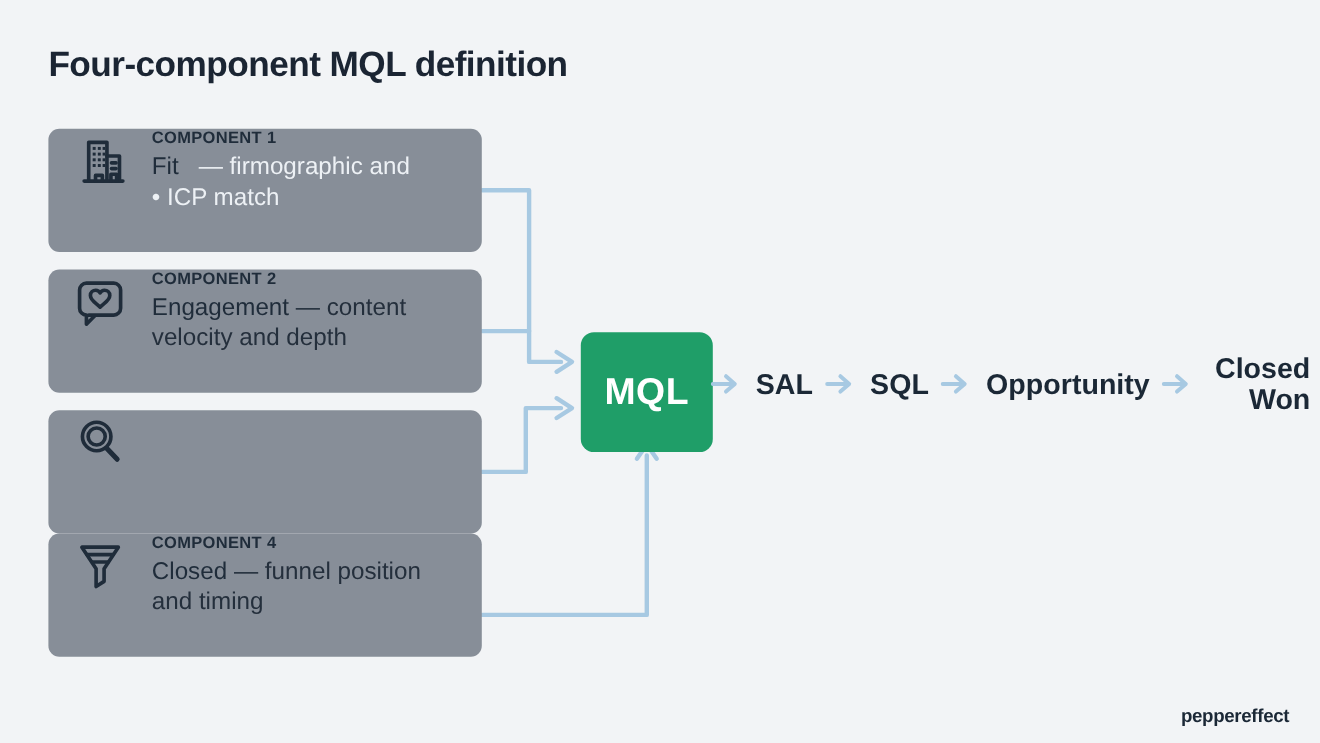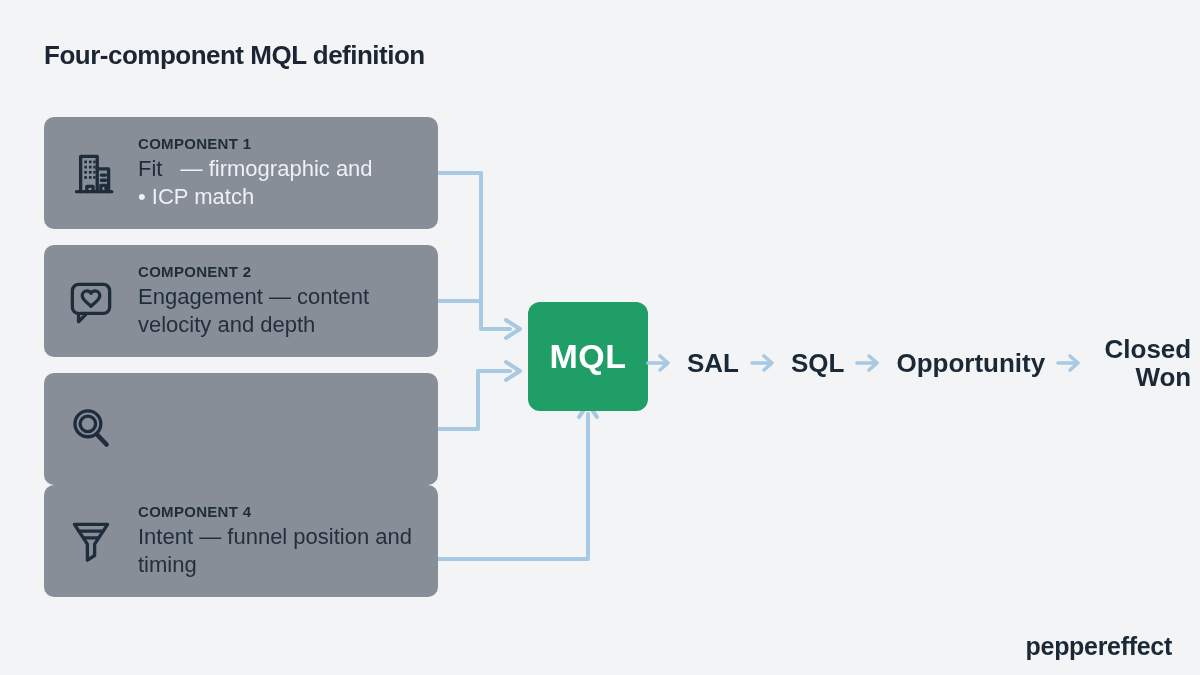--- a/index.html
+++ b/index.html
@@ -7,27 +7,27 @@
   body {
     position: relative;
     width: 1200px; height: 675px;
     background: #f2f4f6;
     font-family: "Liberation Sans", sans-serif;
     overflow: hidden;
     color: #1f2b39;
   }
   .title {
     position: absolute; left: 44px; top: 40px;
-    font-size: 26px; font-weight: 800; letter-spacing: -0.5px;
+    font-size: 32px; font-weight: 800; letter-spacing: -0.5px;
     color: #1b2533;
   }
   .card {
     position: absolute; left: 44px; width: 394px; height: 112px;
     background: #878e98; border-radius: 10px;
-    display: flex; align-items: center;
+    display: flex; align-items: flex-start;
     padding: 0 14px 0 18px; gap: 18px;
   }
   .card-1 { top: 117px; }
   .card-2 { top: 245px; }
   .card-3 { top: 373px; }
   .card-4 { top: 485px; }
   .card .icon { flex: 0 0 58px; width: 58px; height: 58px; }
   .card .icon svg { width: 58px; height: 58px; display: block; }
   .card-text { flex: 1; }
   .card-label {
@@ -50,34 +50,34 @@
     position: absolute; left: 528px; top: 302px;
     width: 120px; height: 109px;
     background: #1f9e68; border-radius: 12px;
     display: flex; align-items: center; justify-content: center;
   }
   .hub-label {
     color: #ffffff; font-size: 34px; font-weight: 800; letter-spacing: 0.5px;
   }
 
   .chain {
-    position: absolute; left: 646px; top: 316px; height: 94px;
+    position: absolute; left: 646px; top: 302px; height: 94px;
     display: flex; align-items: center; gap: 11px;
   }
   .stage {
     font-size: 26px; font-weight: 600; color: #1b2836; white-space: nowrap;
   }
   .stage-wrap {
     white-space: normal; width: 94px; text-align: right; line-height: 28px;
   }
   .flow-arrow svg { display: block; }
 
   .brand {
     position: absolute; right: 28px; bottom: 14px;
-    font-size: 25px; font-weight: 700; color: #1b2836; letter-spacing: -0.3px;
+    font-size: 17px; font-weight: 700; color: #1b2836; letter-spacing: -0.3px;
   }
 </style>
 </head>
 <body>
 
 <div class="title">Four-component MQL definition</div>
 
 <svg class="connectors" width="1200" height="675" viewBox="0 0 1200 675">
   <g stroke="#a7c9e2" stroke-width="4" fill="none" stroke-linecap="round" stroke-linejoin="round">
     <path d="M438 173 H481 V329 H510"></path>
@@ -150,21 +150,21 @@
 <div class="card card-4">
   <span class="icon">
     <svg viewBox="0 0 56 56" fill="none" stroke="#1f2c3a" stroke-width="3.2" stroke-linecap="round" stroke-linejoin="round">
       <path d="M12 12 H44 L31.5 31 V42 L24.5 46.5 V31 Z"></path>
       <path d="M16.5 18.5 H39.5"></path>
       <path d="M21 25 H35"></path>
     </svg>
   </span>
   <div class="card-text">
     <div class="card-label">COMPONENT 4</div>
-    <div class="card-body"><span class="kw">Intent</span><span class="desc desc-dark">— funnel position and timing</span></div>
+    <div class="card-body"><span class="kw">Closed</span><span class="desc desc-dark">— funnel position and timing</span></div>
   </div>
 </div>
 
 <div class="hub">
   <span class="hub-label">MQL</span>
 </div>
 
 <div class="chain">
   <span class="flow-arrow">
     <svg width="30" height="22" viewBox="0 0 30 22" fill="none" stroke="#a7c9e2" stroke-width="3.6" stroke-linecap="round" stroke-linejoin="round">

